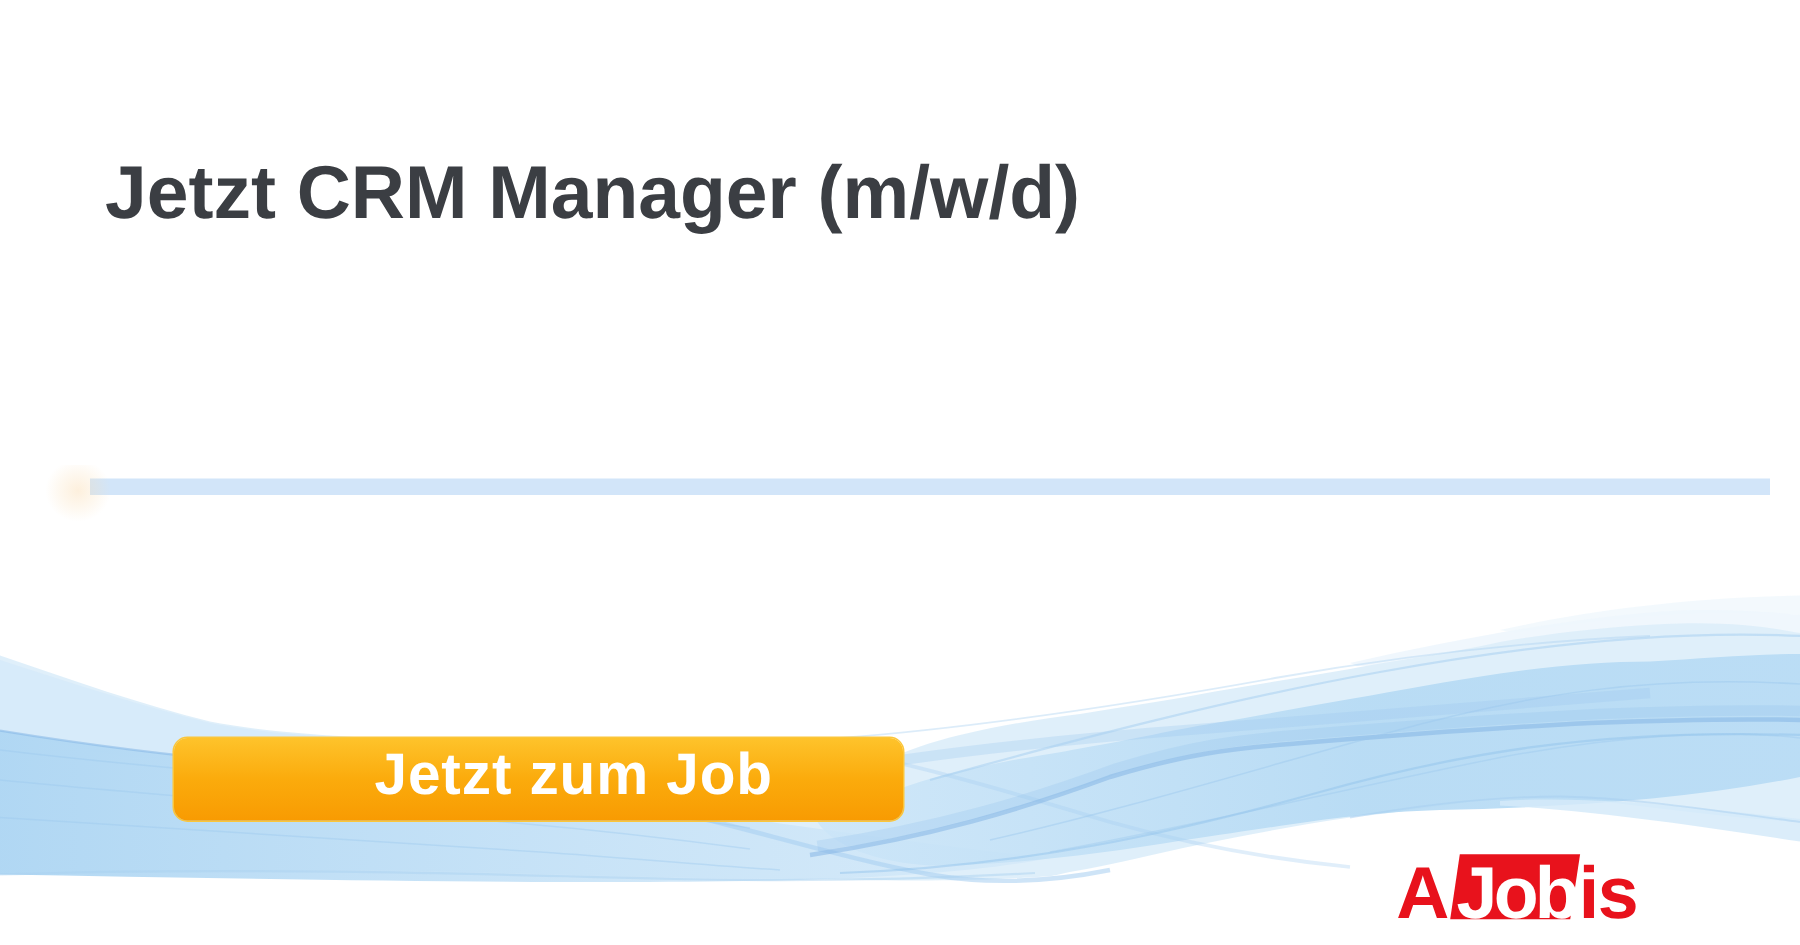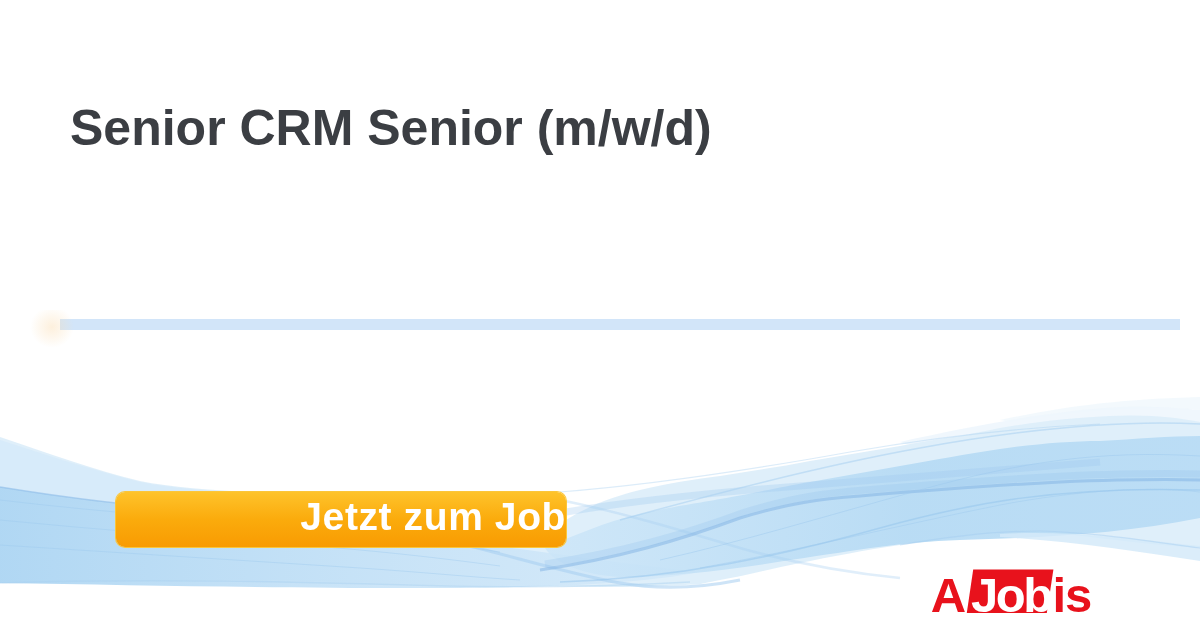--- a/index.html
+++ b/index.html
@@ -4,21 +4,21 @@
 <style>
   html,body{margin:0;padding:0;background:#ffffff;}
   body{width:1200px;height:630px;overflow:hidden;font-family:"Liberation Sans",sans-serif;}
   .page{position:relative;width:1200px;height:630px;}
   .title{position:absolute;left:70px;top:103px;font-size:50px;line-height:50px;font-weight:bold;color:#3b3e43;letter-spacing:0px;white-space:nowrap;}
   .divider{position:absolute;left:60px;top:319px;width:1120px;height:11px;background:#d2e5f9;}
   .waves{position:absolute;left:0;top:0;width:1200px;height:630px;}
   .btn{position:absolute;left:116px;top:492px;width:450px;height:55px;border-radius:9px;
        background:linear-gradient(180deg,#fec32b 0%,#fbab0c 50%,#f89b02 100%);
        box-shadow:0 0 0 1px #fbc63a;
-       display:flex;align-items:center;justify-content:flex-end;}
+       display:flex;align-items:center;justify-content:center;padding-left:36px;}
   .btn span{color:#ffffff;font-size:39px;font-weight:bold;letter-spacing:0.6px;margin-top:-6px;margin-left:11px;}
 </style>
 </head>
 <body>
 <div class="page">
   <svg class="waves" width="1200" height="630" viewBox="0 0 1200 630">
     <defs>
       <linearGradient id="gL" x1="0" y1="0" x2="1" y2="0">
         <stop offset="0" stop-color="#aed6f3" stop-opacity="0.95"></stop>
         <stop offset="0.6" stop-color="#c6e2f7" stop-opacity="0.85"></stop>
@@ -76,21 +76,21 @@
     <path d="M560,582 C680,578 780,556 880,528 C970,503 1060,486 1200,490" fill="none" stroke="#8fc0ea" stroke-opacity="0.45" stroke-width="1.5"></path>
     <path d="M620,520 C720,492 820,466 920,448 C1030,428 1120,420 1200,424" fill="none" stroke="#a8d0f0" stroke-opacity="0.55" stroke-width="1.5"></path>
     <path d="M0,583 C150,578 300,582 450,586 C540,588 620,586 690,582" fill="none" stroke="#a8d0f0" stroke-opacity="0.45" stroke-width="1.5"></path>
     <path d="M0,500 C100,512 200,519 300,527 C380,534 440,543 500,552" fill="none" stroke="#9cc8ee" stroke-opacity="0.4" stroke-width="1"></path>
     <path d="M0,520 C100,530 200,537 300,545 C380,551 440,558 500,566" fill="none" stroke="#9cc8ee" stroke-opacity="0.4" stroke-width="1"></path>
     <path d="M0,545 C120,553 240,560 360,568 C420,572 470,577 520,580" fill="none" stroke="#9cc8ee" stroke-opacity="0.4" stroke-width="1"></path>
     <path d="M660,560 C740,542 830,515 920,490 C1020,462 1100,450 1200,456" fill="none" stroke="#9cc8ee" stroke-opacity="0.45" stroke-width="1"></path>
     <path d="M700,568 C800,550 900,525 1000,505 C1080,490 1150,486 1200,492" fill="none" stroke="#9cc8ee" stroke-opacity="0.4" stroke-width="1"></path>
   </svg>
 
-  <div class="title">Senior CRM Senior (m/w/d)</div>
+  <div class="title">Jetzt CRM Manager (m/w/d)</div>
   <div class="divider"></div>
   <div style="position:absolute;left:30px;top:310px;width:44px;height:38px;background:radial-gradient(ellipse at 50% 45%, rgba(250,215,165,0.38) 0%, rgba(250,220,175,0.18) 42%, rgba(250,220,175,0) 70%);"></div>
 
   <div class="btn">
       <span>Jetzt zum Job</span>
     </div>
 
   <svg style="position:absolute;left:925px;top:562px;" width="170" height="56" viewBox="0 0 170 56">
     <polygon points="48.2,7.5 128.4,7.5 121.8,50.9 41.8,50.9" fill="#e8121c"></polygon>
     <text x="5.8" y="49.9" font-family="Liberation Sans, sans-serif" font-size="49" font-weight="bold" fill="#e8121c">A</text>

